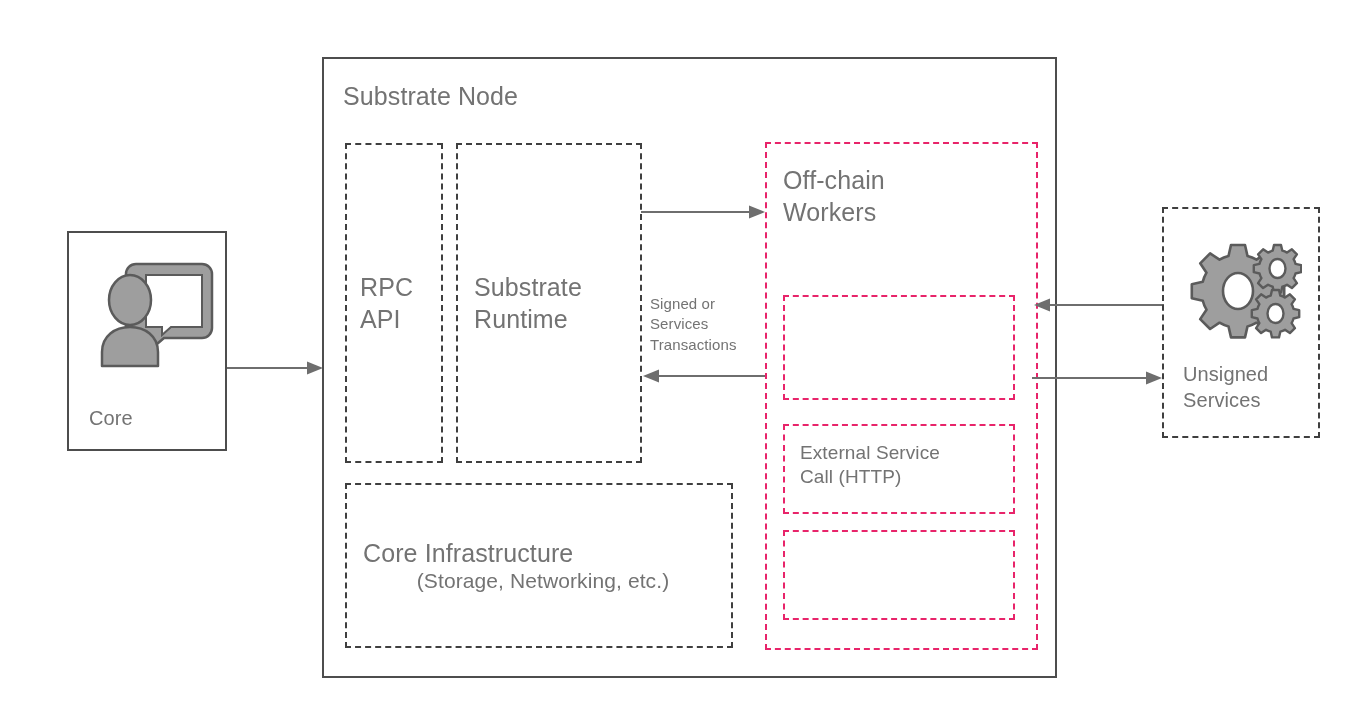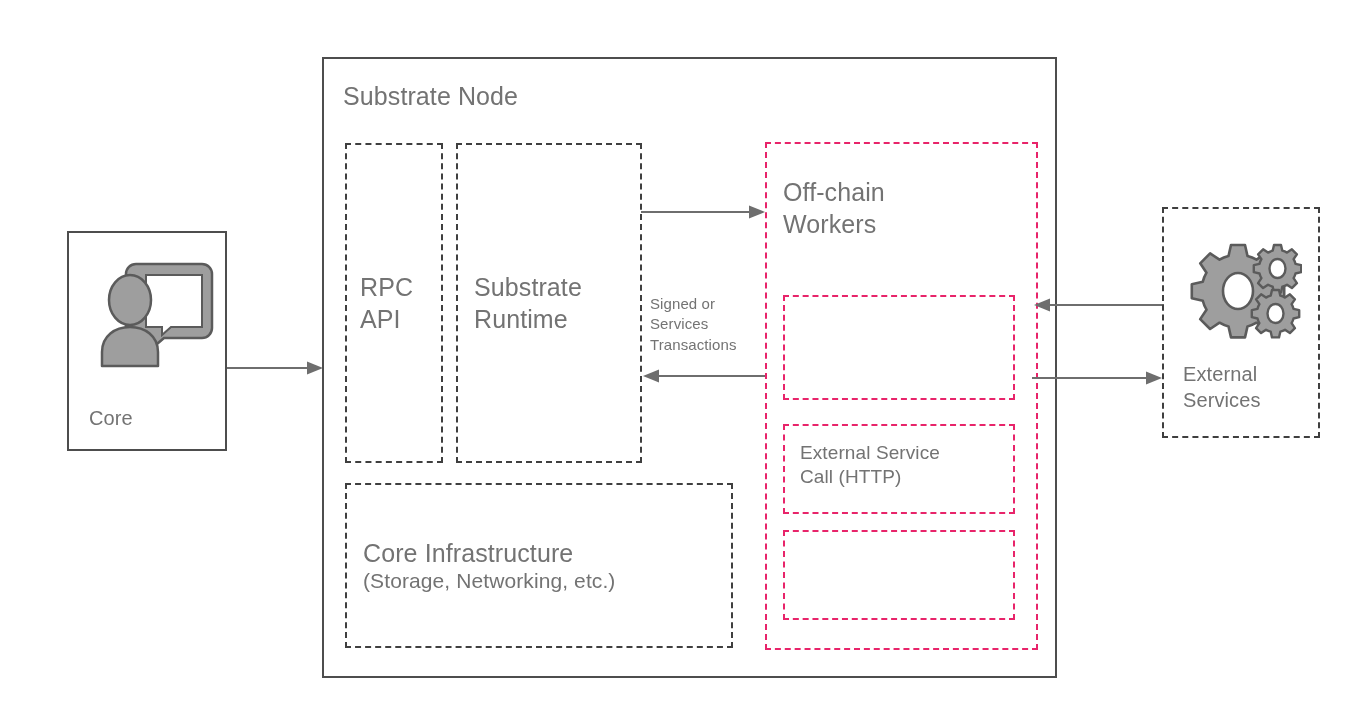--- a/index.html
+++ b/index.html
@@ -37,21 +37,21 @@
     color: #737373;
     line-height: 1.28;
     white-space: pre-line;
     letter-spacing: 0.1px;
   }
   .t-node-title   { font-size: 25px; }
   .t-block        { font-size: 25px; }
   .t-ocw-title    { font-size: 25px; }
   .t-inner        { font-size: 19px; }
   .t-core-main    { font-size: 25px; }
-  .t-core-sub     { font-size: 21px; }
+  .t-core-sub     { font-size: 21px; text-align: center; }
   .t-ext          { font-size: 20px; }
   .t-dapp         { font-size: 20px; }
   .t-trans        { font-size: 15px; line-height: 1.35; }
 
   .arrow { position: absolute; }
   .arrow svg { display: block; overflow: visible; }
 
   .icon-wrap { position: absolute; }
   .icon-wrap svg { display: block; }
 </style>
@@ -112,21 +112,21 @@
       <polygon points="2,10 18,3.5 18,16.5" fill="#6e6e6e"></polygon>
     </svg>
   </div>
 
   <div class="label t-trans" style="left:650px; top:294px; width:120px;">Signed or
 Services
 Transactions</div>
 
   <div class="box dash-pink" style="left:765px; top:142px; width:273px; height:508px;"></div>
 
-  <div class="label t-ocw-title" style="left:783px; top:164px; width:230px;margin-top:12px;">Off-chain
+  <div class="label t-ocw-title" style="left:783px; top:164px; width:230px;">Off-chain
 Workers</div>
 
   <div class="box dash-pink" style="left:783px; top:295px; width:232px; height:105px;"></div>
 
   <div class="box dash-pink" style="left:783px; top:424px; width:232px; height:90px;"></div>
   <div class="label t-inner" style="left:800px; top:441px; width:210px;">External Service
 Call (HTTP)</div>
 
   <div class="box dash-pink" style="left:783px; top:530px; width:232px; height:90px;"></div>
 
@@ -153,16 +153,16 @@
       <ellipse cx="52" cy="54" rx="15" ry="18" fill="#ffffff" stroke="#5b5b5b" stroke-width="2.6"></ellipse>
 
       <path d="M88 8 h7 l1.3 5.7 a18 18 0 0 1 4.7 1.9 l4.9 -3.3 l5 5 l-3.3 4.9 a18 18 0 0 1 1.9 4.7 l5.7 1.3 v7 l-5.7 1.3 a18 18 0 0 1 -1.9 4.7 l3.3 4.9 l-5 5 l-4.9 -3.3 a18 18 0 0 1 -4.7 1.9 l-1.3 5.7 h-7 l-1.3 -5.7 a18 18 0 0 1 -4.7 -1.9 l-4.9 3.3 l-5 -5 l3.3 -4.9 a18 18 0 0 1 -1.9 -4.7 l-5.7 -1.3 v-7 l5.7 -1.3 a18 18 0 0 1 1.9 -4.7 l-3.3 -4.9 l5 -5 l4.9 3.3 a18 18 0 0 1 4.7 -1.9 z" fill="#9e9e9e" stroke="#5b5b5b" stroke-width="2.4" stroke-linejoin="round"></path>
       <ellipse cx="91.5" cy="31.5" rx="8" ry="9.5" fill="#ffffff" stroke="#5b5b5b" stroke-width="2.4"></ellipse>
 
       <path d="M86 53 h7 l1.3 5.7 a18 18 0 0 1 4.7 1.9 l4.9 -3.3 l5 5 l-3.3 4.9 a18 18 0 0 1 1.9 4.7 l5.7 1.3 v7 l-5.7 1.3 a18 18 0 0 1 -1.9 4.7 l3.3 4.9 l-5 5 l-4.9 -3.3 a18 18 0 0 1 -4.7 1.9 l-1.3 5.7 h-7 l-1.3 -5.7 a18 18 0 0 1 -4.7 -1.9 l-4.9 3.3 l-5 -5 l3.3 -4.9 a18 18 0 0 1 -1.9 -4.7 l-5.7 -1.3 v-7 l5.7 -1.3 a18 18 0 0 1 1.9 -4.7 l-3.3 -4.9 l5 -5 l4.9 3.3 a18 18 0 0 1 4.7 -1.9 z" fill="#9e9e9e" stroke="#5b5b5b" stroke-width="2.4" stroke-linejoin="round"></path>
       <ellipse cx="89.5" cy="76.5" rx="8" ry="9.5" fill="#ffffff" stroke="#5b5b5b" stroke-width="2.4"></ellipse>
     </svg>
   </div>
 
-  <div class="label t-ext" style="left:1183px; top:362px; width:140px;">External
+  <div class="label t-ext" style="left:1183px; top:362px; width:140px;">Unsigned
 Services</div>
 
 </div>
 
 </body></html>

